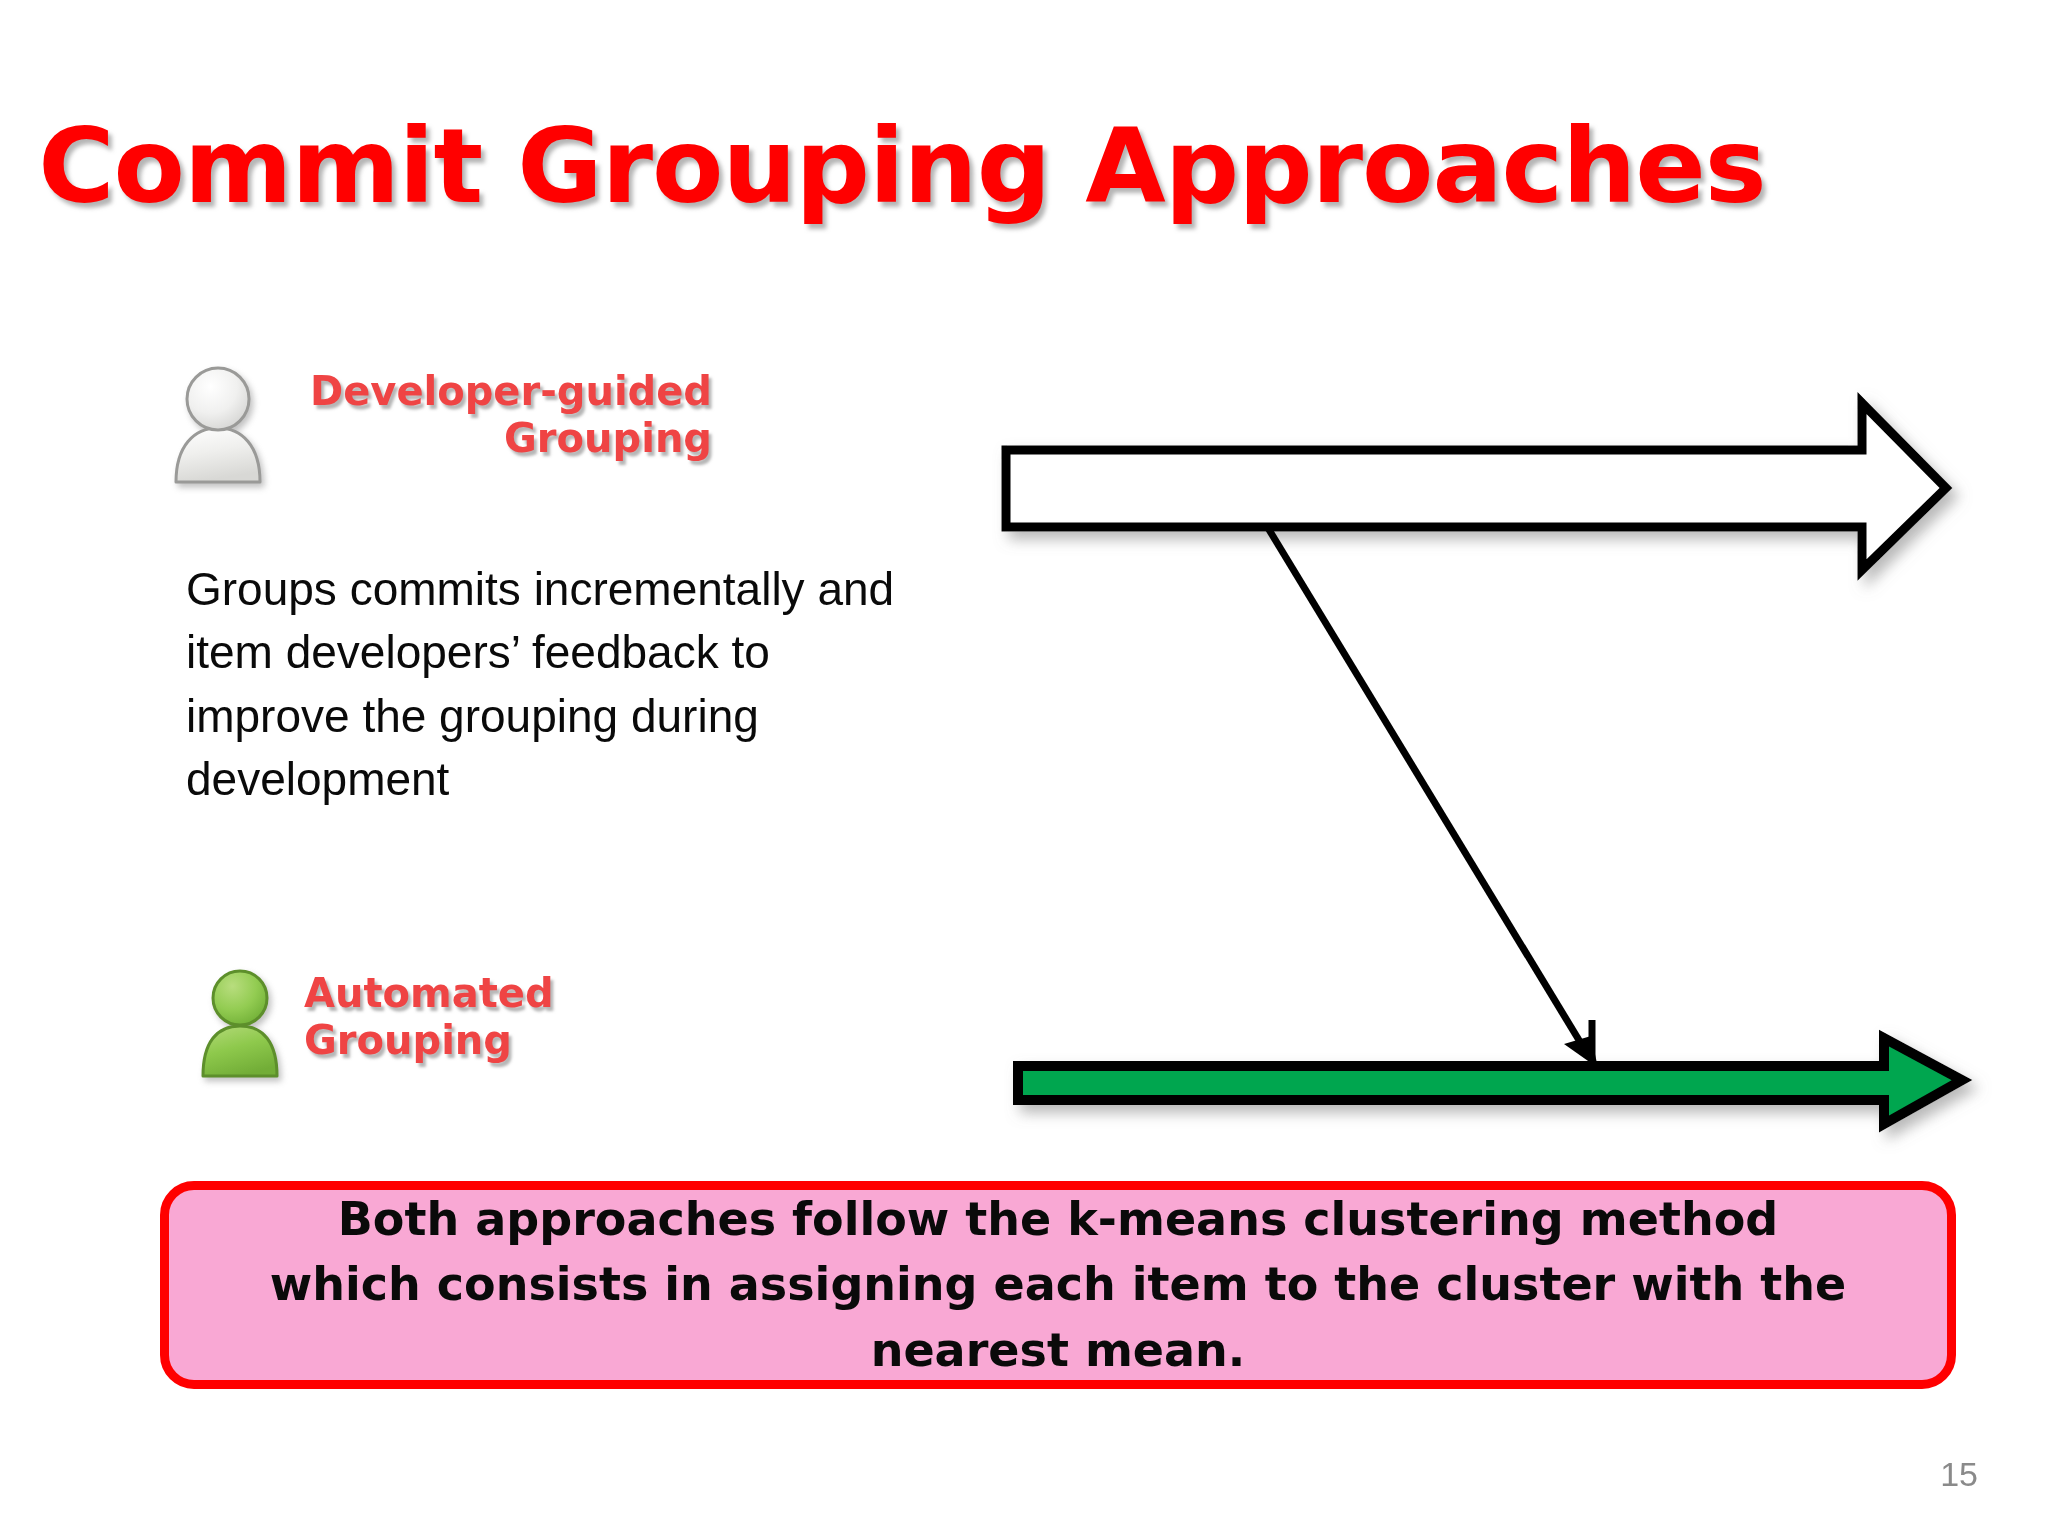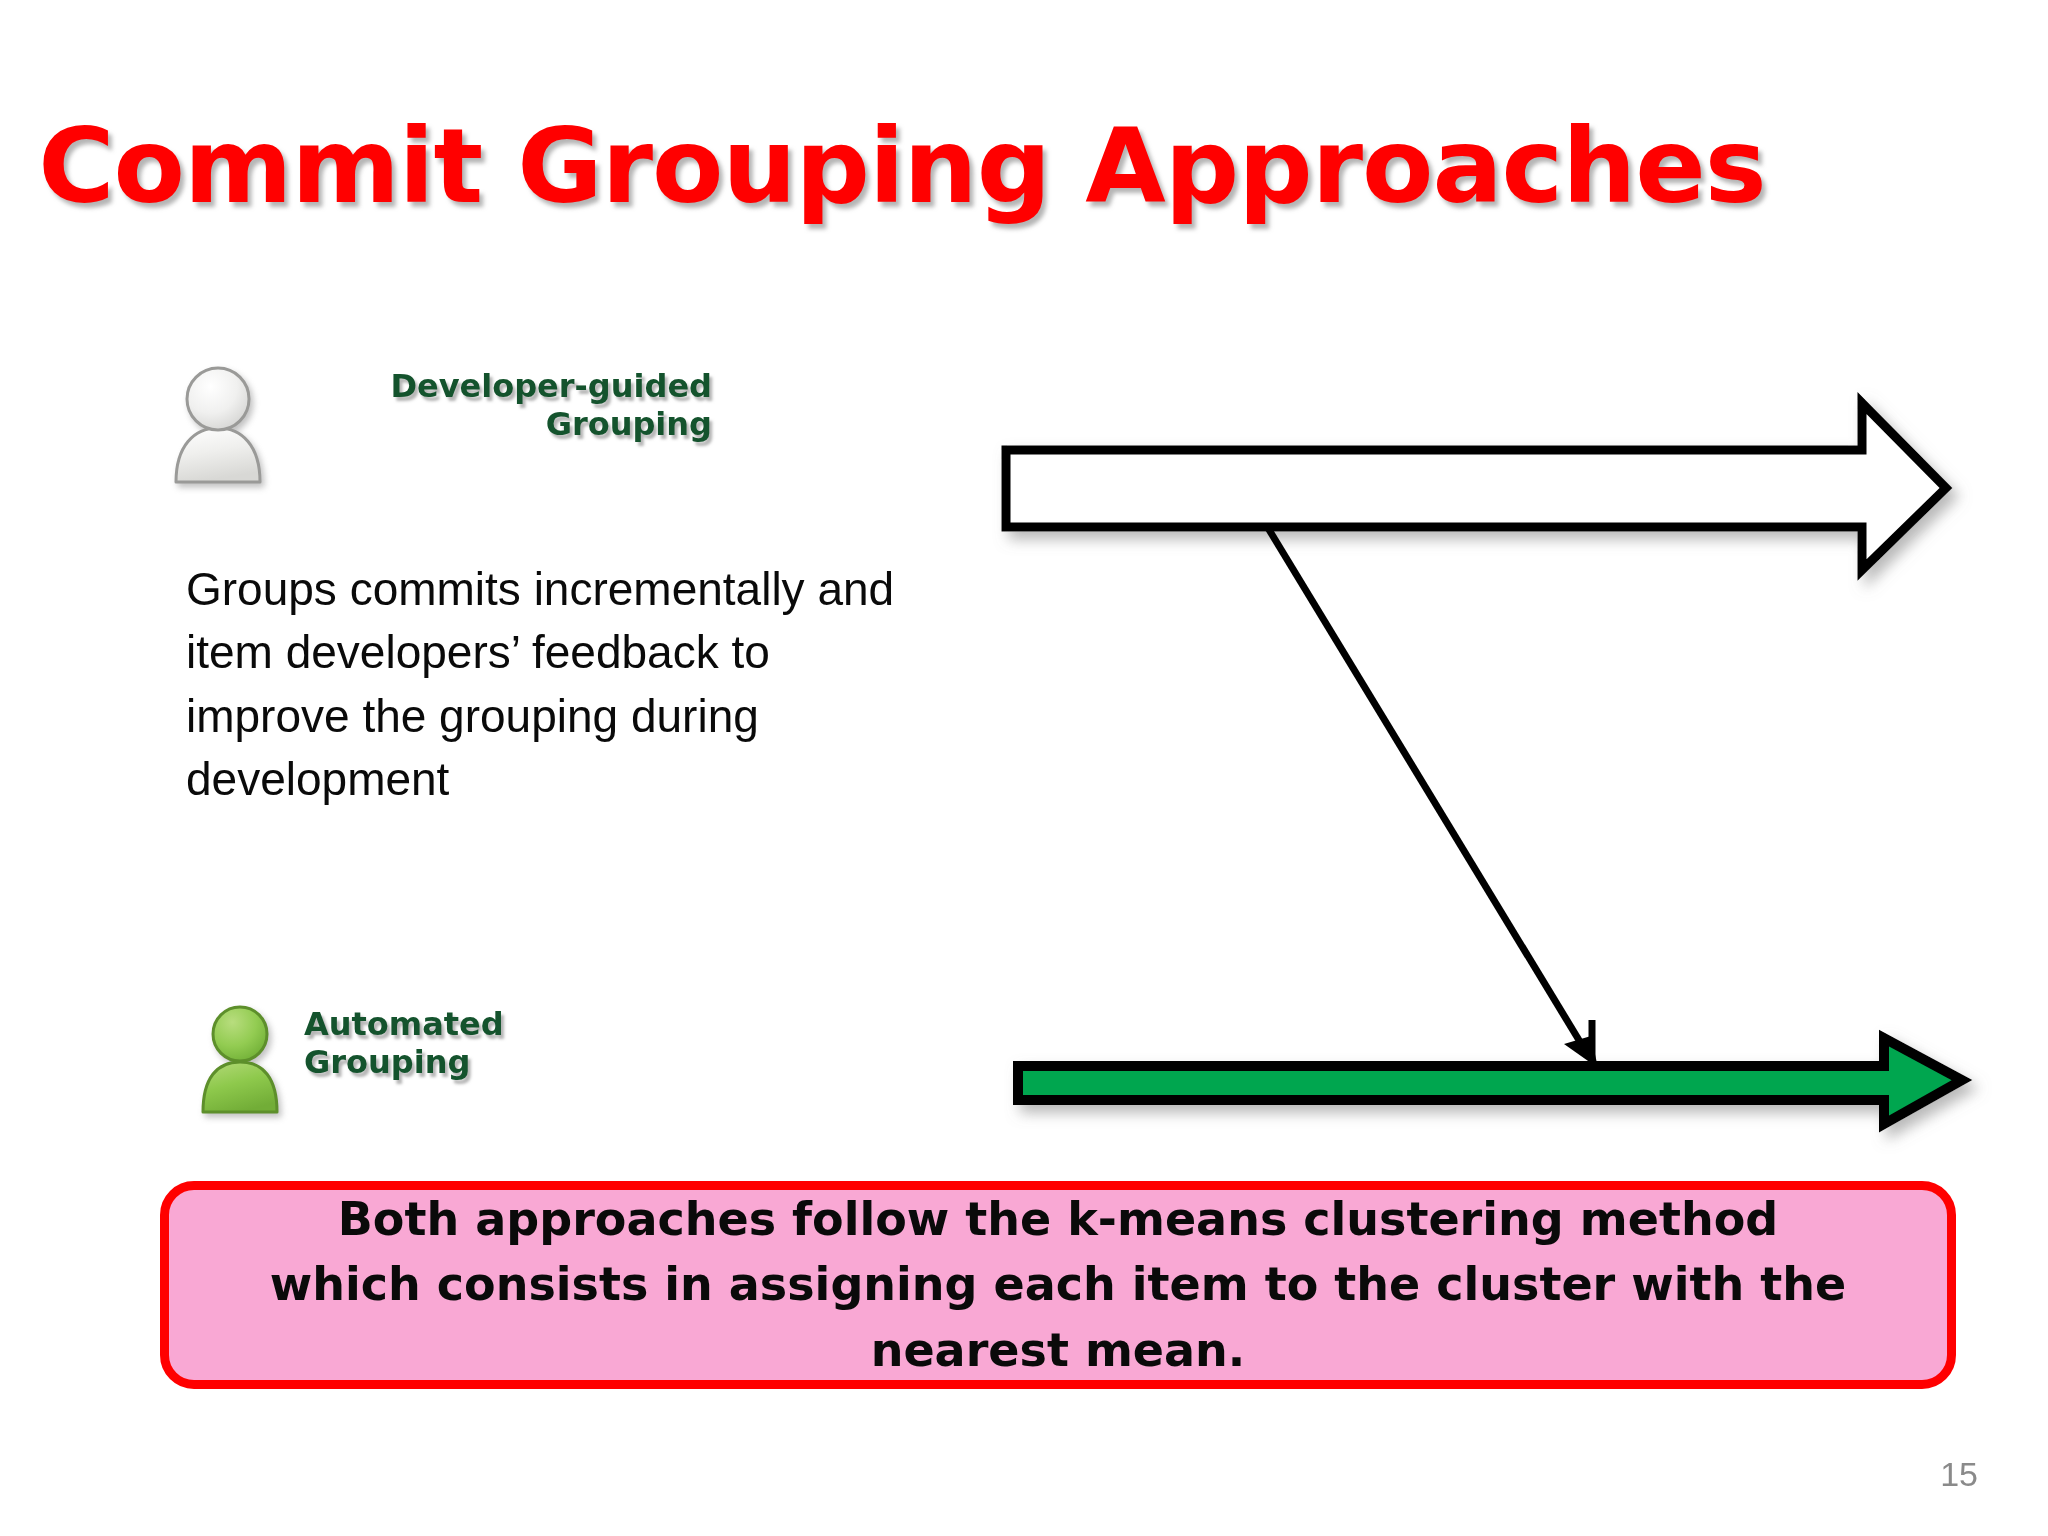--- a/index.html
+++ b/index.html
@@ -33,34 +33,34 @@
     white-space: nowrap;
   }
 
   
   .approach-row {
     position: absolute;
     display: flex;
     align-items: flex-start;
   }
   #approach-developer { left: 168px; top: 362px; }
-  #approach-automated { left: 198px; top: 1000px; }
+  #approach-automated { left: 198px; top: 964px; }
 
   .person-icon {
     flex: 0 0 auto;
     position: relative;
     filter: drop-shadow(3px 4px 3px rgba(120,120,120,0.45));
   }
 
   .approach-label {
     font-family: "DejaVu Sans", sans-serif;
     font-weight: bold;
-    font-size: 32px;
+    font-size: 40px;
     line-height: 1.18;
-    color: #14532d;
+    color: #ef4444;
     text-shadow: 3px 4px 3px rgba(120,120,120,0.55);
     padding-top: 6px;
   }
   #approach-developer .approach-label {
     margin-left: 14px;
     text-align: right;
     width: 430px;
   }
   #approach-automated .approach-label {
     margin-left: 22px;

